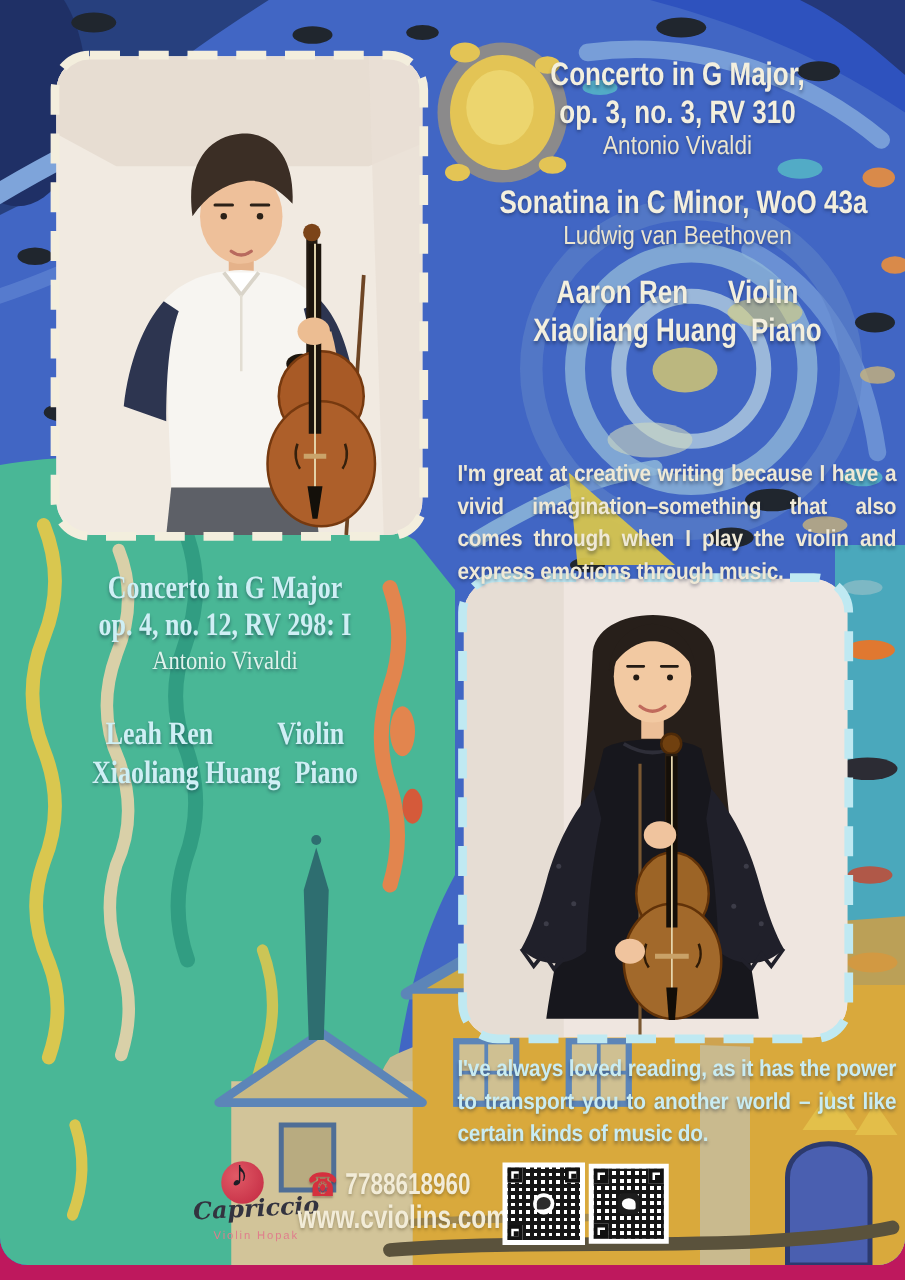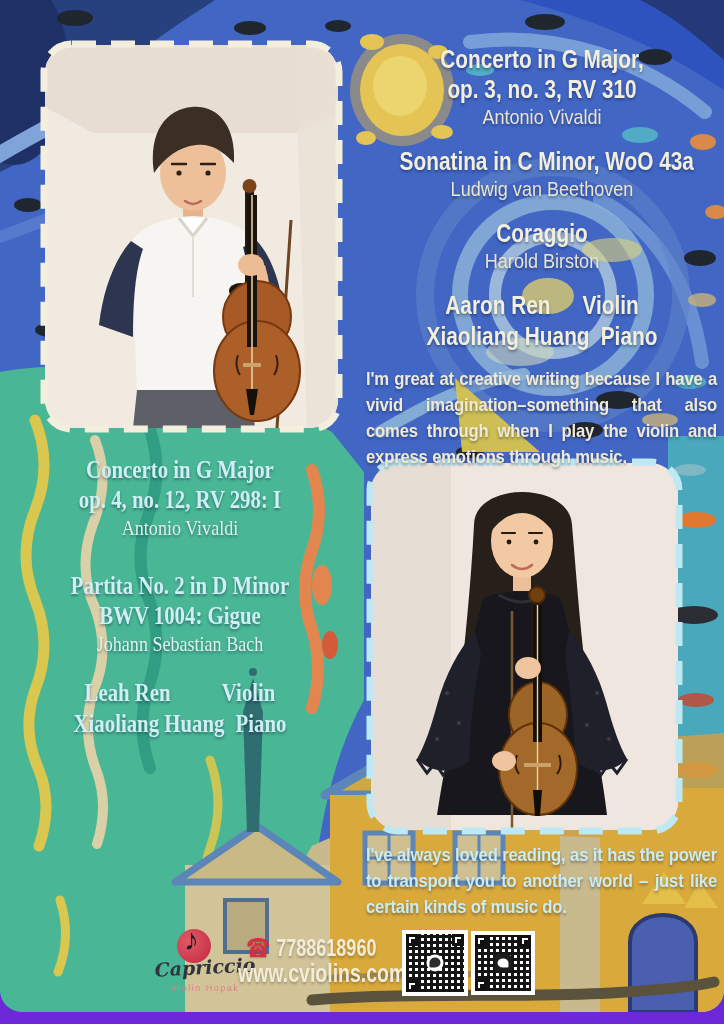--- a/index.html
+++ b/index.html
@@ -1,16 +1,16 @@
 <!DOCTYPE html>
 <html><head>
 <meta charset="utf-8">
 <style>
   html,body{margin:0;padding:0;background:#10183a;}
-  .page{position:relative;width:724px;height:1024px;background:#6d28d9;overflow:hidden;
+  .page{position:relative;width:724px;height:1024px;background:#be185d;overflow:hidden;
         font-family:"Liberation Sans",sans-serif;}
   .canvas{position:absolute;left:0;top:0;width:724px;height:1012px;
           border-radius:0 0 22px 22px;overflow:hidden;background:#4166c4;}
   .bg-svg{position:absolute;left:0;top:0;}
 
   
   .photo-frame{position:absolute;border-radius:28px;overflow:hidden;}
   .photo-frame.boy{left:45px;top:45px;width:293px;height:383px;background:#f1eae1;}
   .photo-frame.girl{left:371px;top:463px;width:307px;height:367px;background:#efe6e0;}
   .frame-border{position:absolute;pointer-events:none;}
@@ -267,45 +267,36 @@
     <div class="prog prog-top">
       <div class="mb16">
         <div class="t-line sh">Concerto in G Major,</div>
         <div class="t-line sh">op. 3, no. 3, RV 310</div>
         <div class="c-line sh">Antonio Vivaldi</div>
       </div>
       <div class="mb16">
         <div class="t-line sh">Sonatina in C Minor, WoO 43a</div>
         <div class="c-line sh">Ludwig van Beethoven</div>
       </div>
-      <div class="mb16">
-        <div class="t-line sh">Coraggio</div>
-        <div class="c-line sh">Harold Birston</div>
-      </div>
       <div class="perf gap-40 sh">
         <span>Aaron Ren</span>
         <span>Violin</span>
       </div>
       <div class="perf gap-14 sh">
         <span>Xiaoliang Huang</span>
         <span>Piano</span>
       </div>
     </div>
     <div class="quote" id="quote-top">I'm great at creative writing because I have a vivid imagination–something that also comes through when I play the violin and express emotions through music.</div>
 
     <div class="prog prog-bottom">
       <div class="mb30">
         <div class="t-line sh">Concerto in G Major</div>
         <div class="t-line sh">op. 4, no. 12, RV 298: I</div>
         <div class="c-line sh">Antonio Vivaldi</div>
-      </div>
-      <div class="mb20">
-        <div class="t-line sh">Partita No. 2 in D Minor</div>
-        <div class="t-line sh">BWV 1004: Gigue</div>
-        <div class="c-line sh">Johann Sebastian Bach</div>
       </div>
       <div class="perf gap-64 sh">
         <span>Leah Ren</span>
         <span>Violin</span>
       </div>
       <div class="perf gap-14 sh">
         <span>Xiaoliang Huang</span>
         <span>Piano</span>
       </div>
     </div>

